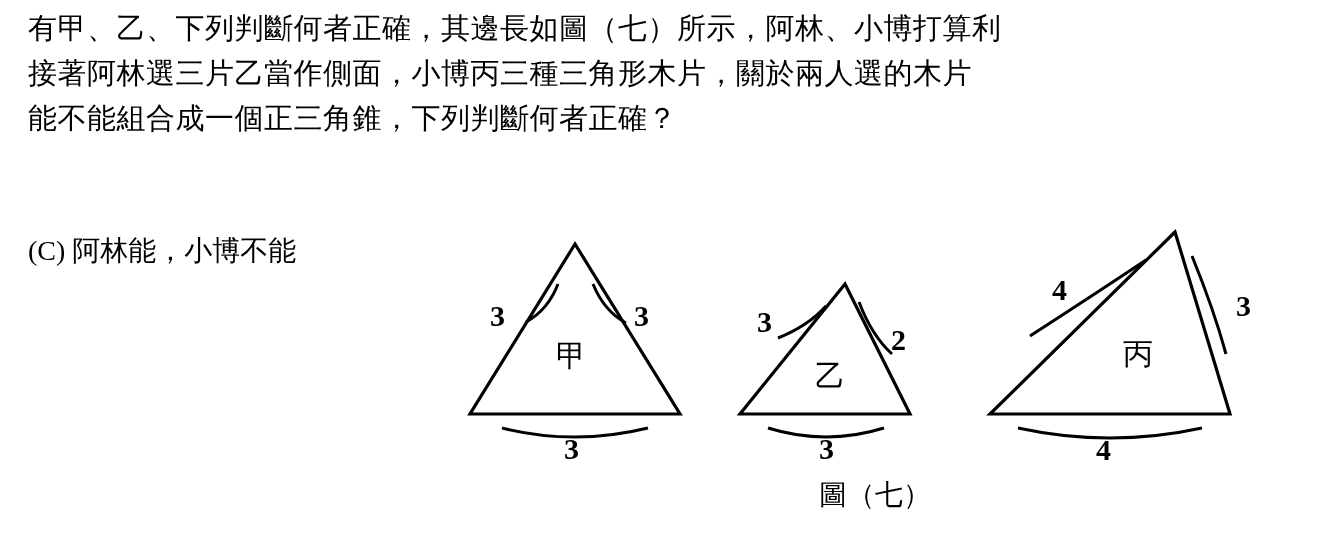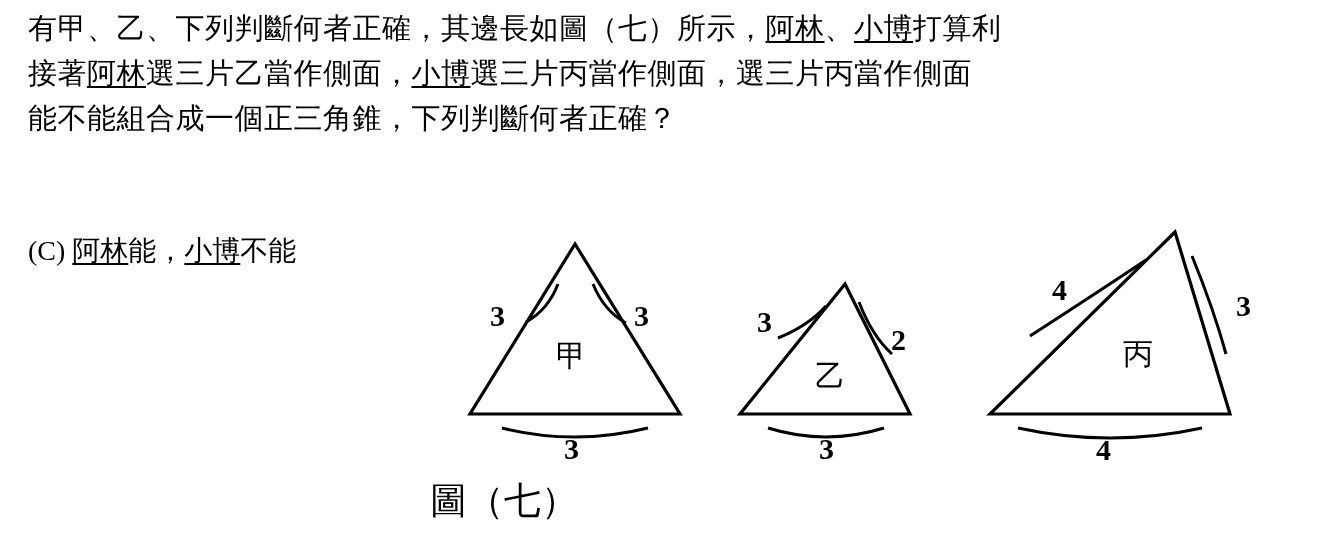--- a/index.html
+++ b/index.html
@@ -22,21 +22,20 @@
     top: 6px;
     width: 1290px;
     font-size: 29px;
     line-height: 45px;
     letter-spacing: 0.5px;
   }
   .stem .line {
     white-space: nowrap;
   }
   .u {
-    text-decoration: underline;
     text-underline-offset: 3px;
   }
   .options {
     position: absolute;
     left: 28px;
     top: 228px;
     font-size: 28px;
     line-height: 45px;
   }
   .opt {
@@ -50,39 +49,40 @@
     left: 430px;
     top: 214px;
     width: 890px;
     height: 290px;
   }
   .figcap {
     position: absolute;
     left: 0;
     top: 262px;
     width: 890px;
-    font-size: 37px;
+    text-align: center;
+    font-size: 28px;
   }
   svg text {
     font-family: "Liberation Serif", "DejaVu Serif", serif;
     font-weight: bold;
   }
   .lbl-cjk {
     font-weight: normal;
     font-family: "Liberation Serif", "DejaVu Serif", serif;
   }
 </style>
 </head>
 <body>
 
 <div id="page">
 
   <div class="stem">
     <div class="line"><span>有甲、乙、下列判斷何者正確，其邊長如圖（七）所示，</span><span class="u">阿林</span><span>、</span><span class="u">小博</span><span>打算利</span></div>
-    <div class="line"><span>接著</span><span class="u">阿林</span><span>選三片乙當作側面，</span><span class="u">小博</span><span>選三片丙當作側面，選三片丙當作側面</span></div>
+    <div class="line"><span>接著</span><span class="u">阿林</span><span>選三片乙當作側面，</span><span class="u">小博</span><span>丙三種三角形木片，關於兩人選的木片</span></div>
     <div class="line"><span>能不能組合成一個正三角錐，下列判斷何者正確？</span></div>
   </div>
 
   <div class="options">
     <div class="opt"><span class="tag">(C) </span><span><span class="u">阿林</span><span>能，</span><span class="u">小博</span><span>不能</span></span></div>
   </div>
 
   <div class="figure">
     <svg width="890" height="260" viewBox="0 0 890 260">
 

